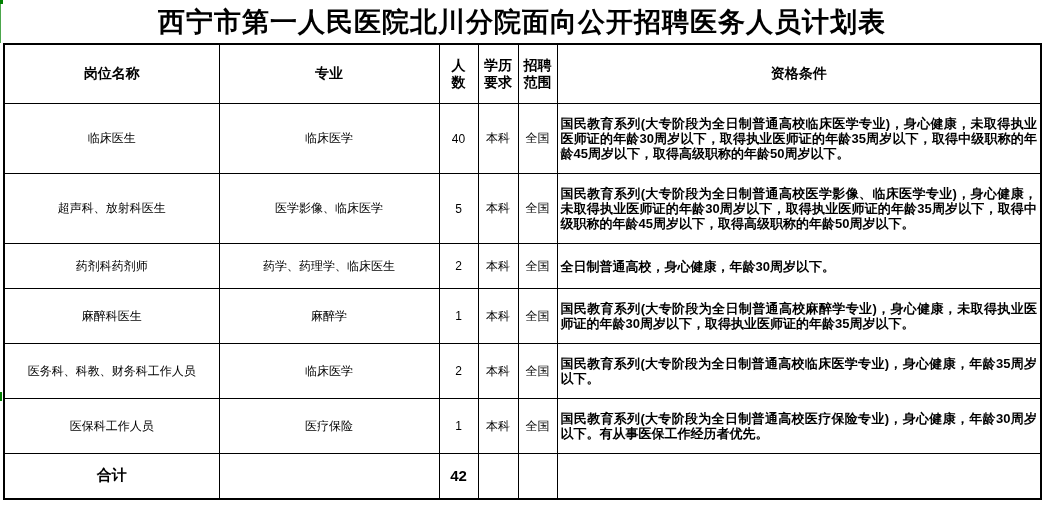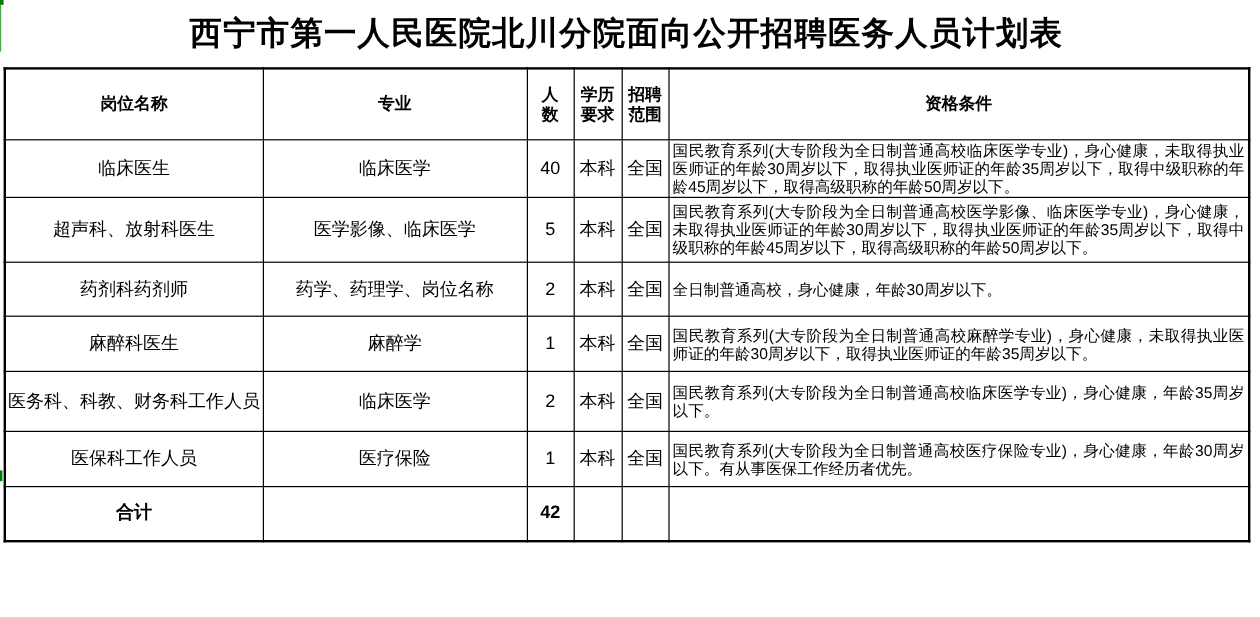--- a/index.html
+++ b/index.html
@@ -15,21 +15,21 @@
   }
   .artifact {
     position: absolute;
     background: #008000;
   }
   .corner-mark   { left: 0; top: 0;     width: 3px; height: 4px; }
   .edge-mark-top { left: 0; top: 0;     width: 1px; height: 43px; opacity: .7; }
   .edge-mark-mid { left: 0; top: 392px; width: 2px; height: 9px; }
 
   .title {
-    height: 56px;
+    height: 43px;
     width: 1038px;
     margin-left: 3px;
     display: flex;
     align-items: center;
     justify-content: center;
     font-size: 27px;
     font-weight: bold;
     letter-spacing: 1px;
     white-space: nowrap;
   }
@@ -39,21 +39,21 @@
     table-layout: fixed;
     margin-left: 3px;
     width: 1038px;
     border: 2px solid #000;
   }
   th, td {
     border: 1px solid #000;
     text-align: center;
     vertical-align: middle;
     padding: 0;
-    font-size: 15px;
+    font-size: 12px;
     overflow: hidden;
   }
   thead tr { height: 42px; }
   th { font-weight: bold; font-size: 14px; word-break: break-all; padding: 12px 2px; }
   .vstack {
     display: inline-block;
     width: 1.1em;
     word-break: break-all;
     line-height: 17px;
     text-align: center;
@@ -73,21 +73,22 @@
   #rows-body tr:nth-child(6) { height: 46px; }
   #rows-body tr:nth-child(7) { height: 48px; }
   #rows-body tr:nth-child(8) { height: 47px; }
 
   td.c-qual {
     text-align: justify;
     text-justify: inter-character;
     word-break: break-all;
     font-size: 13px;
     line-height: 15px;
-    padding: 1px 3px;
+    padding: 12px 3px;
+    font-weight: bold;
   }
   tr.total-row { height: 45px; }
   tr.total-row td { font-weight: bold; font-size: 15px; }
 </style>
 </head>
 <body>
 
 <div class="artifact corner-mark"></div>
 <div class="artifact edge-mark-top"></div>
 <div class="artifact edge-mark-mid"></div>
@@ -127,21 +128,21 @@
     <td class="c-pos">超声科、放射科医生</td>
     <td class="c-major">医学影像、临床医学</td>
     <td class="c-count">5</td>
     <td class="c-edu">本科</td>
     <td class="c-scope">全国</td>
     <td class="c-qual">国民教育系列(大专阶段为全日制普通高校医学影像、临床医学专业)，身心健康，未取得执业医师证的年龄30周岁以下，取得执业医师证的年龄35周岁以下，取得中级职称的年龄45周岁以下，取得高级职称的年龄50周岁以下。</td>
   </tr>
 
   <tr>
     <td class="c-pos">药剂科药剂师</td>
-    <td class="c-major">药学、药理学、岗位名称</td>
+    <td class="c-major">药学、药理学、临床医生</td>
     <td class="c-count">2</td>
     <td class="c-edu">本科</td>
     <td class="c-scope">全国</td>
     <td class="c-qual">全日制普通高校，身心健康，年龄30周岁以下。</td>
   </tr>
 
   <tr>
     <td class="c-pos">麻醉科医生</td>
     <td class="c-major">麻醉学</td>
     <td class="c-count">1</td>

